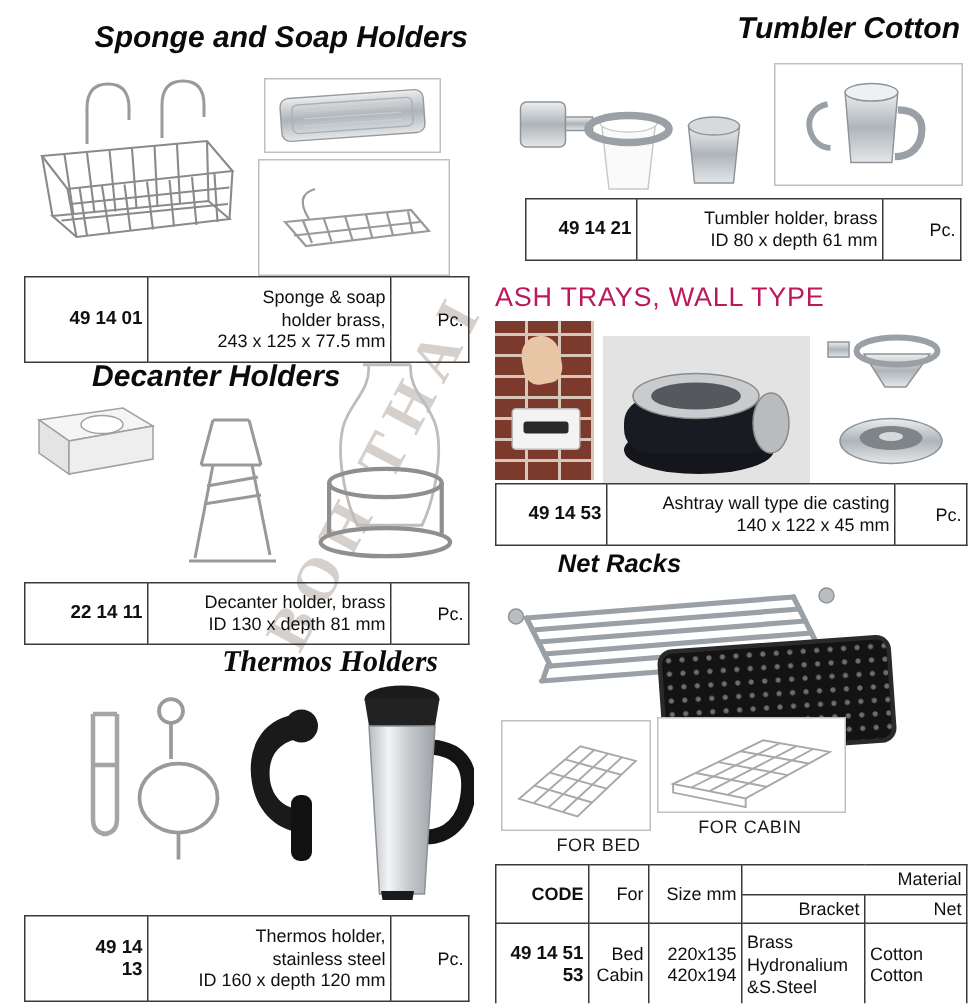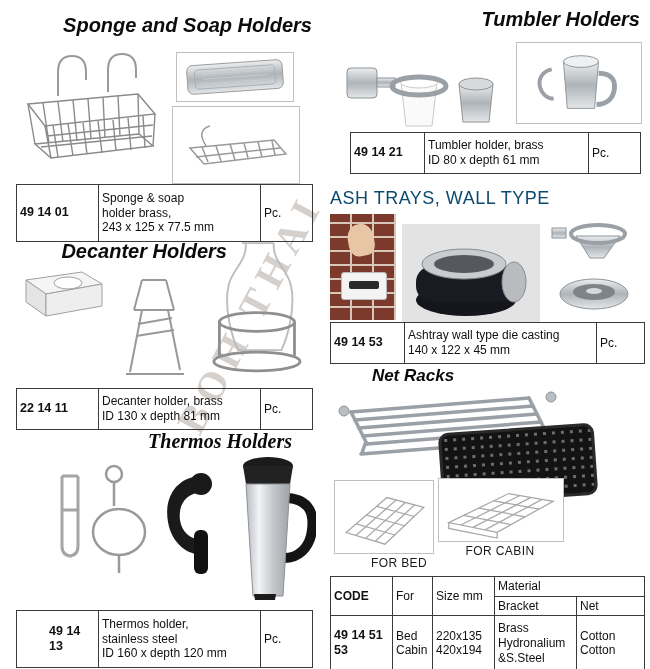--- a/index.html
+++ b/index.html
@@ -1,26 +1,26 @@
 <!DOCTYPE html>
 <html><head>
 <meta charset="utf-8">
 <style>
   html,body{margin:0;padding:0;background:#ffffff;}
   #page{position:relative;width:650px;height:669px;background:#fff;overflow:hidden;
         font-family:"Liberation Sans",sans-serif;color:#111;}
   .abs{position:absolute;}
   .title{font-style:italic;font-weight:700;font-size:20px;text-align:right;color:#0b0b0b;}
   .title-sm{font-style:italic;font-weight:700;font-size:17px;text-align:center;color:#0b0b0b;}
-  .heading-plain{font-weight:400;font-size:18px;letter-spacing:.5px;color:#0c4a6e;}
+  .heading-plain{font-weight:400;font-size:18px;letter-spacing:.5px;color:#be185d;}
   .watermark{position:absolute;left:90px;top:290px;width:320px;text-align:center;
         transform:rotate(-62deg);font-family:"Liberation Serif",serif;font-weight:700;
         font-size:40px;letter-spacing:8px;color:rgba(145,132,120,.38);pointer-events:none;}
   table{border-collapse:collapse;table-layout:fixed;}
-  td{border:1px solid #3a3a3a;font-size:12px;line-height:1.22;text-align:left;
+  td{border:1px solid #3a3a3a;font-size:12px;line-height:1.22;text-align:right;
      vertical-align:middle;padding:2px 3px;color:#101010;}
   .ml{white-space:pre-line;}
   .b{font-weight:700;}
   .code{font-weight:700;font-size:12.5px;}
   .framed{border:1px solid #c0c0c0;background:#fff;}
   .imgbox{position:absolute;display:flex;align-items:center;justify-content:center;overflow:hidden;}
   .cap{font-size:12px;text-align:center;letter-spacing:.4px;color:#1a1a1a;}
   .brick{background-color:#7c3a2c;
     background-image:repeating-linear-gradient(0deg,transparent 0 12px,#d8c7b8 12px 14px),
                      repeating-linear-gradient(90deg,transparent 0 20px,#d8c7b8 20px 22px);}
@@ -222,21 +222,21 @@
         <td class="ml">Thermos holder,
 stainless steel
 ID 160 x depth 120 mm</td>
         <td>Pc.</td>
       </tr>
     </tbody>
       </table>
   </div>
 
   <div>
-    <div class="abs title" style="left:340px;top:8px;width:300px;">Tumbler Holders</div>
+    <div class="abs title" style="left:340px;top:8px;width:300px;">Tumbler Cotton</div>
 
     <div class="imgbox" style="left:340px;top:40px;width:172px;height:92px;">
       <svg viewBox="0 0 170 92" width="170" height="92">
         <rect x="6" y="28" width="30" height="30" rx="4" fill="url(#gradChrome)" stroke="#8e9499"></rect>
         <rect x="36" y="38" width="18" height="9" fill="url(#gradChrome)" stroke="#8e9499"></rect>
         <path d="M60 42 h36 l-5 44 h-26 z" fill="#fafafa" stroke="#c9c9c9"></path>
         <ellipse cx="78" cy="42" rx="19" ry="6" fill="#ffffff" stroke="#cccccc"></ellipse>
         <ellipse cx="78" cy="46" rx="27" ry="9" fill="none" stroke="#9aa0a5" stroke-width="5"></ellipse>
         <path d="M118 44 h34 l-4 38 h-26 z" fill="url(#gradChrome)" stroke="#8e9499"></path>
         <ellipse cx="135" cy="44" rx="17" ry="6" fill="#d7dadd" stroke="#8e9499"></ellipse>

